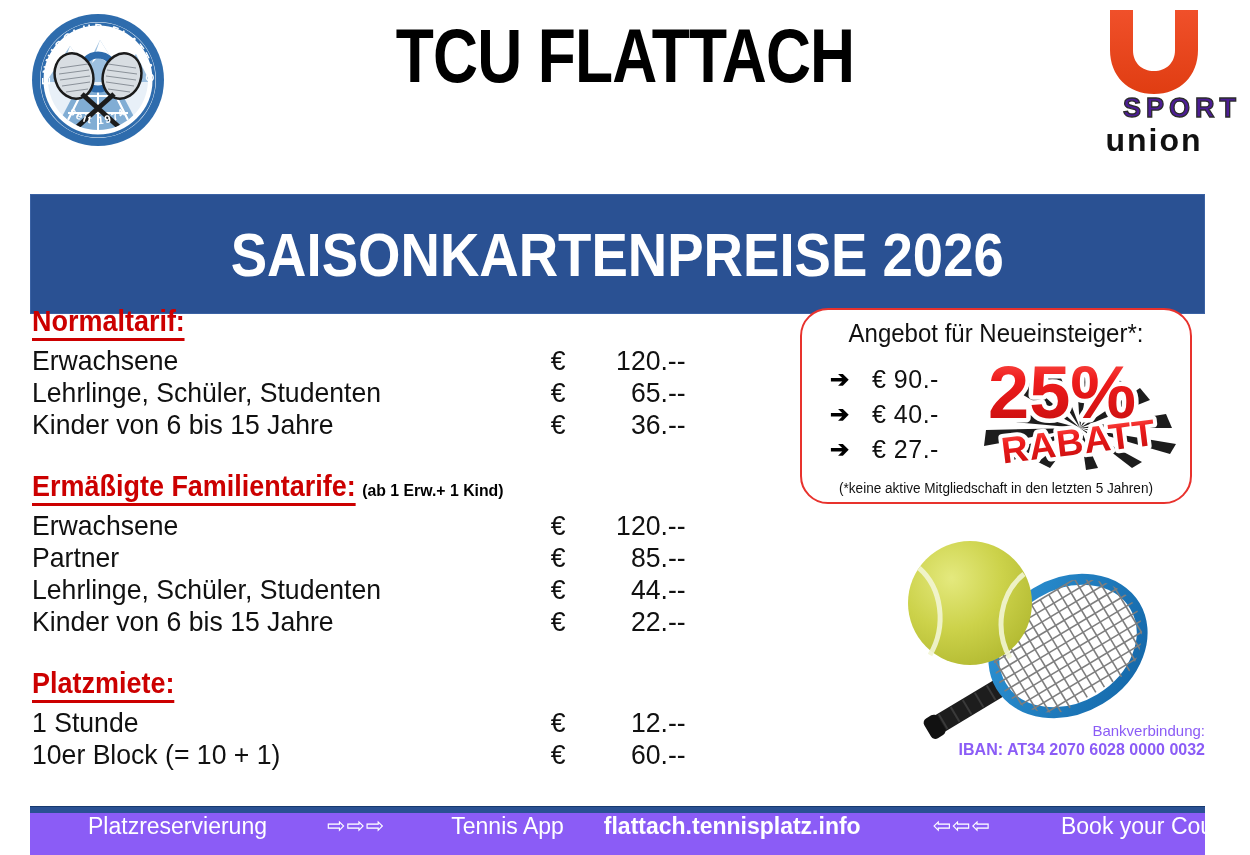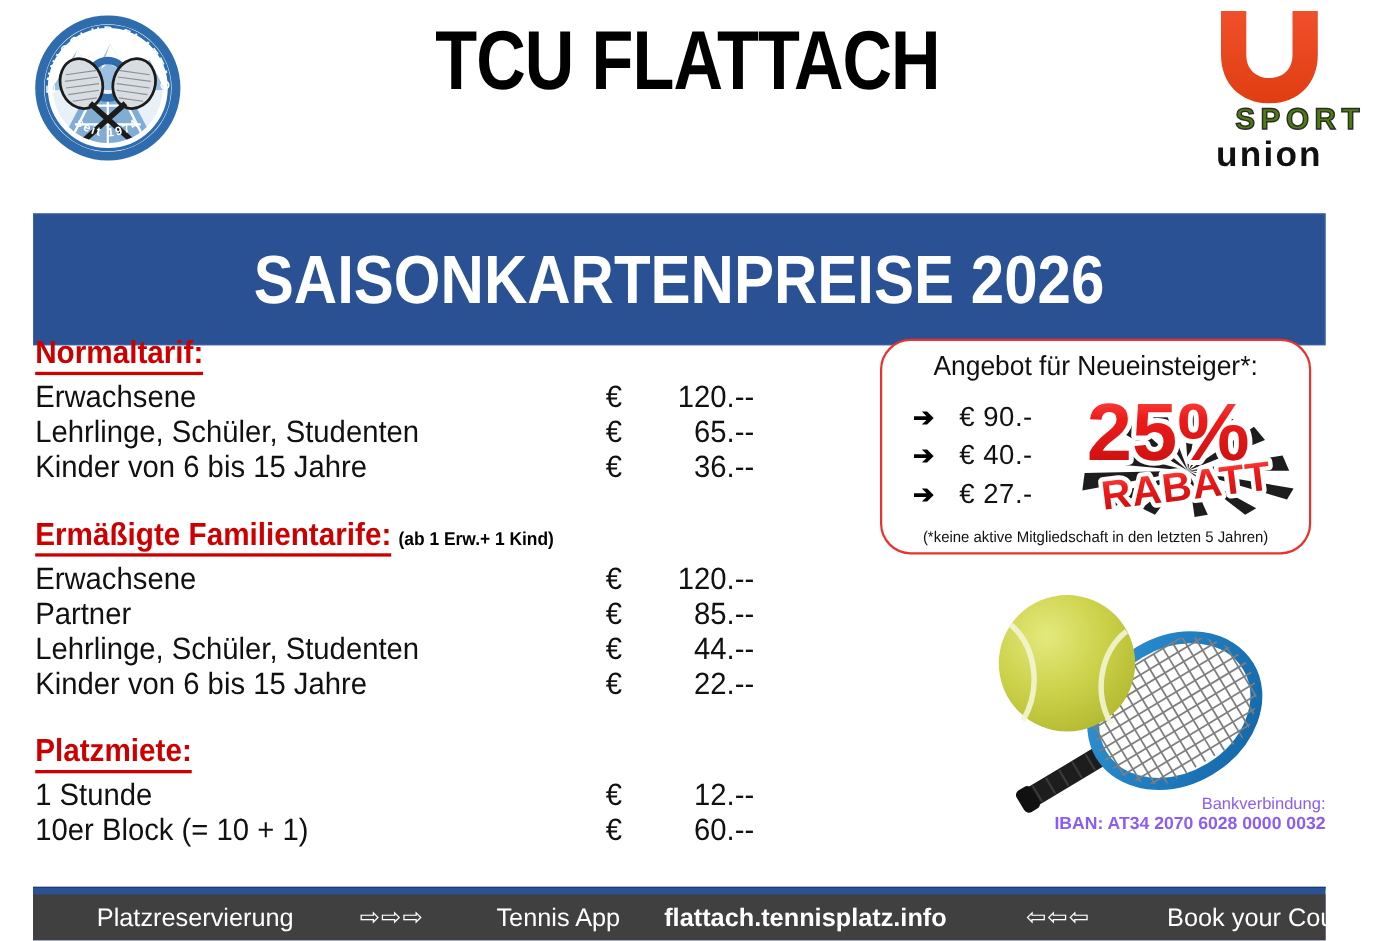--- a/index.html
+++ b/index.html
@@ -27,21 +27,21 @@
     letter-spacing:-1px;
     color:#000;
     transform:scaleX(0.82);
     line-height:1.0;
   }
 
   .union-logo{position:absolute;left:1092px;top:6px;width:124px;height:135px;}
   .union-mark{position:relative;width:96px;height:88px;margin:0 auto;}
   .union-mark svg{display:block;}
   .union-sport{
-    font-size:27px;font-weight:bold;letter-spacing:5px;color:#4d7c0f;
+    font-size:27px;font-weight:bold;letter-spacing:5px;color:#4c1d95;
     -webkit-text-stroke:1.3px #2b2b2b;
     text-align:center;line-height:1;margin-top:1px;
     font-family:"Liberation Sans", sans-serif;
     margin-left:31px;
   }
   .union-union{
     font-size:32px;font-weight:bold;letter-spacing:2px;color:#111;
     text-align:center;line-height:1;margin-top:2px;
     font-family:"Liberation Sans", sans-serif;
   }
@@ -133,22 +133,22 @@
   .bank .bk-iban{font-size:16px;font-weight:bold;display:block;}
 
   
   .footer{
     position:absolute;left:30px;top:806px;width:1175px;height:49px;
     background:#2a5193;
     box-shadow:inset 0 1px 0 #17396f, inset 0 3px 0 #2a5193;
   }
   .footer-inner{
     position:absolute;left:0;top:7px;width:1175px;height:42px;
-    background:#404040;
-    display:flex;align-items:center;
+    background:#8b5cf6;
+    display:flex;
     color:#ffffff;font-size:23px;
   }
   .f-item{white-space:nowrap;}
   .f-arrows{letter-spacing:1px;font-size:22px;}
   .f-url{font-weight:bold;}
   .f-s1{margin-left:58px;}
   .f-s2{margin-left:60px;}
   .f-s3{margin-left:66px;}
   .f-s4{margin-left:40px;}
   .f-s5{margin-left:72px;}

